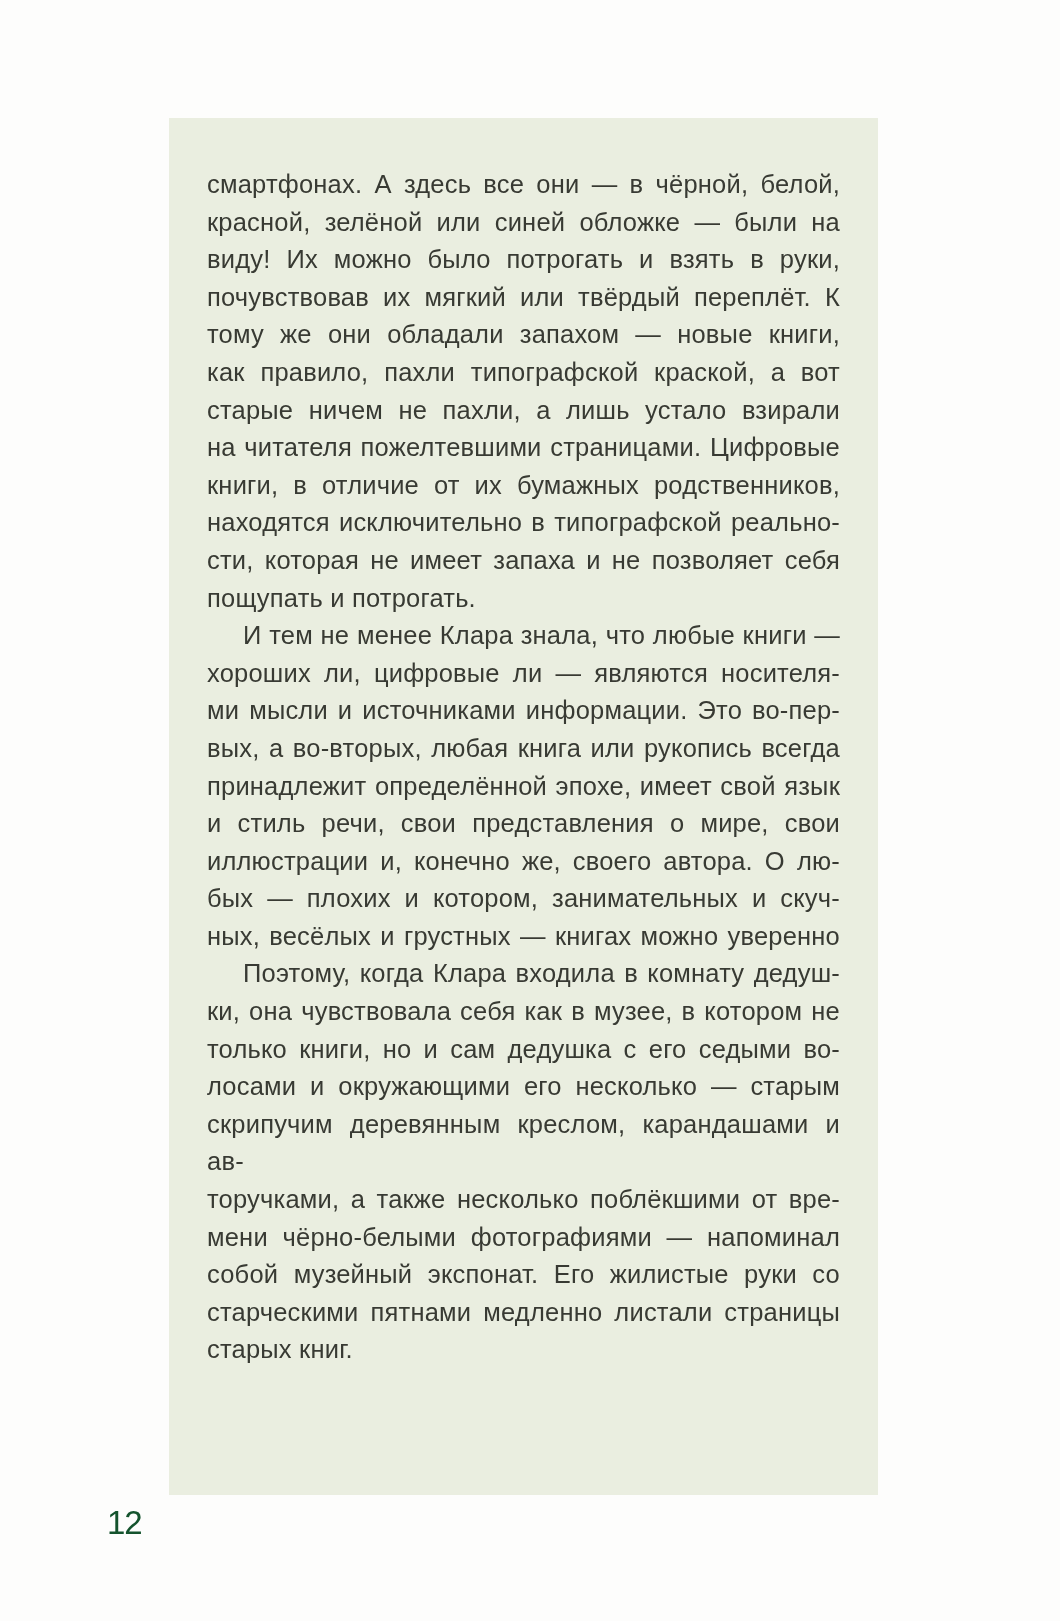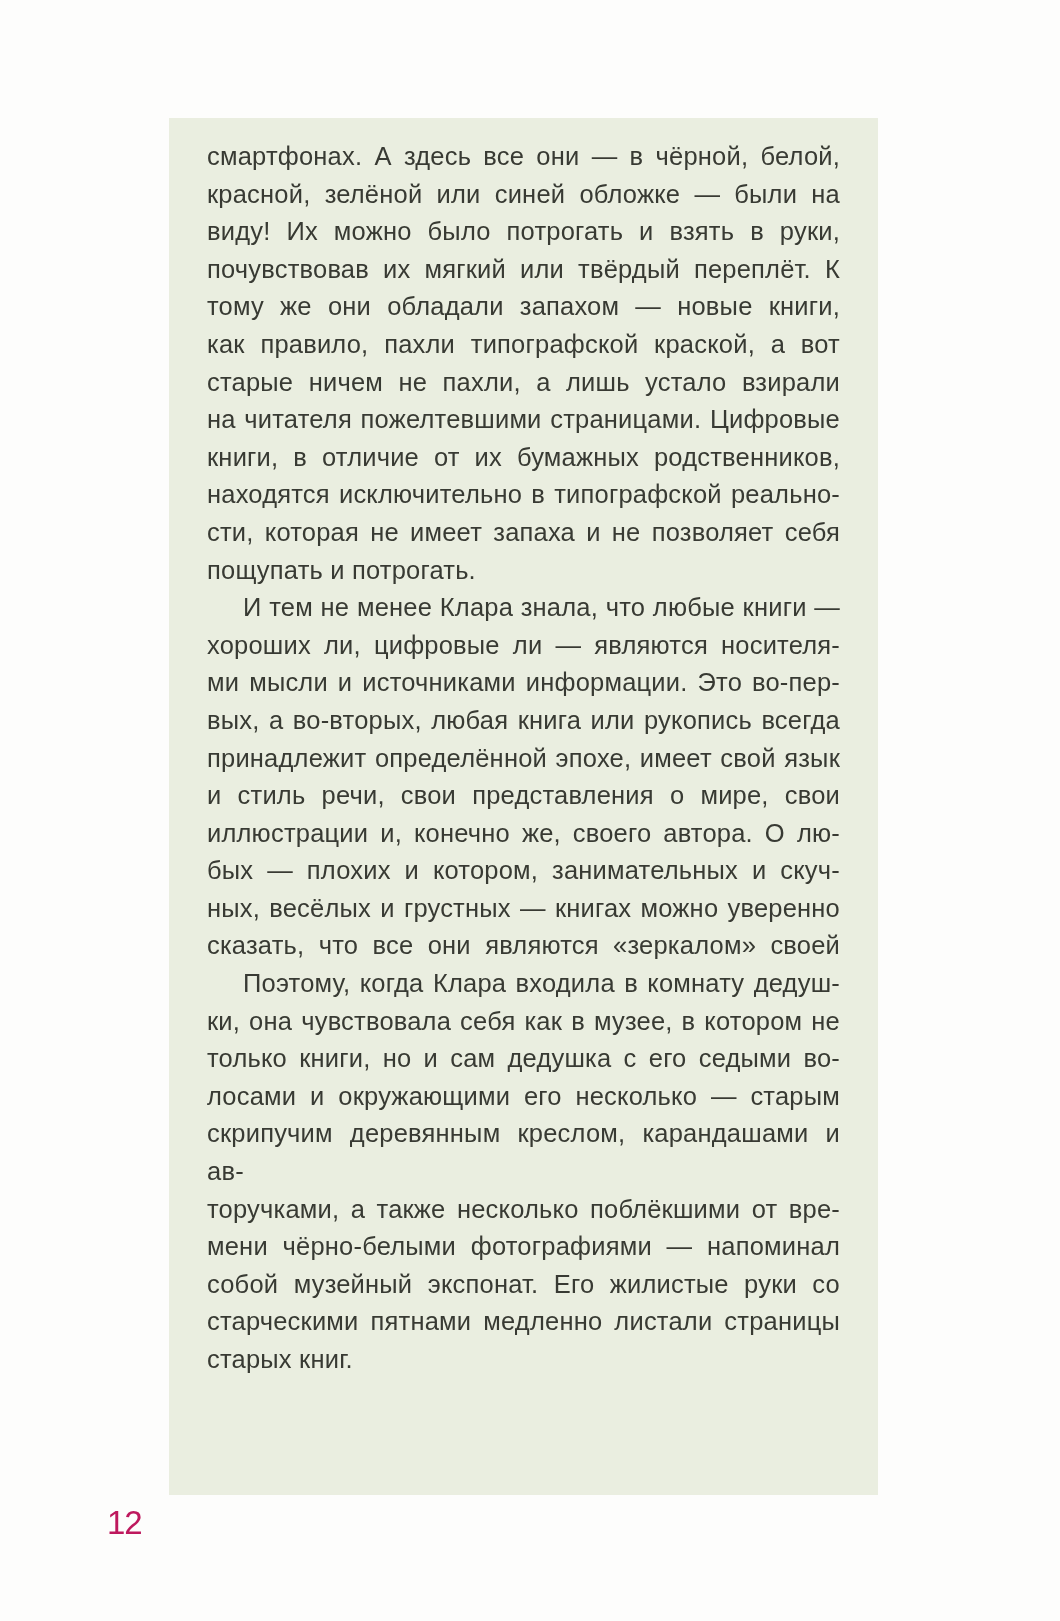--- a/index.html
+++ b/index.html
@@ -20,20 +20,21 @@
     left: 169px;
     top: 118px;
     width: 709px;
     height: 1377px;
     background: #eaeee0;
     box-sizing: border-box;
     padding: 20px 38px 0 38px;
   }
   .text-block {
     width: 633px;
+    margin-top: 28px;
   }
   .line {
     font-size: 25.5px;
     line-height: 37.6px;
     color: #383a33;
     letter-spacing: 0.2px;
     text-align: justify;
     text-align-last: justify;
     white-space: normal;
   }
@@ -42,21 +43,21 @@
   }
   .line.indent {
     text-indent: 36px;
   }
   .page-number {
     position: absolute;
     left: 107px;
     top: 1503px;
     font-size: 33px;
     line-height: 40px;
-    color: #be185d;
+    color: #14532d;
     letter-spacing: -1px;
   }
 </style>
 </head>
 <body>
 
 <div class="sheet">
   <div class="panel">
     <div class="text-block">
         <div class="line">смартфонах. А здесь все они — в чёрной, белой,</div>
@@ -73,21 +74,20 @@
         <div class="line para-end">пощупать и потрогать.</div>
         <div class="line indent">И тем не менее Клара знала, что любые книги —</div>
         <div class="line">хороших ли, цифровые ли — являются носителя-</div>
         <div class="line">ми мысли и источниками информации. Это во-пер-</div>
         <div class="line">вых, а во-вторых, любая книга или рукопись всегда</div>
         <div class="line">принадлежит определённой эпохе, имеет свой язык</div>
         <div class="line">и стиль речи, свои представления о мире, свои</div>
         <div class="line">иллюстрации и, конечно же, своего автора. О лю-</div>
         <div class="line">бых — плохих и котором, занимательных и скуч-</div>
         <div class="line">ных, весёлых и грустных — книгах можно уверенно</div>
-        <div class="line">сказать, что все они являются «зеркалом» своей</div>
         <div class="line indent">Поэтому, когда Клара входила в комнату дедуш-</div>
         <div class="line">ки, она чувствовала себя как в музее, в котором не</div>
         <div class="line">только книги, но и сам дедушка с его седыми во-</div>
         <div class="line">лосами и окружающими его несколько — старым</div>
         <div class="line">скрипучим деревянным креслом, карандашами и ав-</div>
         <div class="line">торучками, а также несколько поблёкшими от вре-</div>
         <div class="line">мени чёрно-белыми фотографиями — напоминал</div>
         <div class="line">собой музейный экспонат. Его жилистые руки со</div>
         <div class="line">старческими пятнами медленно листали страницы</div>
         <div class="line para-end">старых книг.</div>

